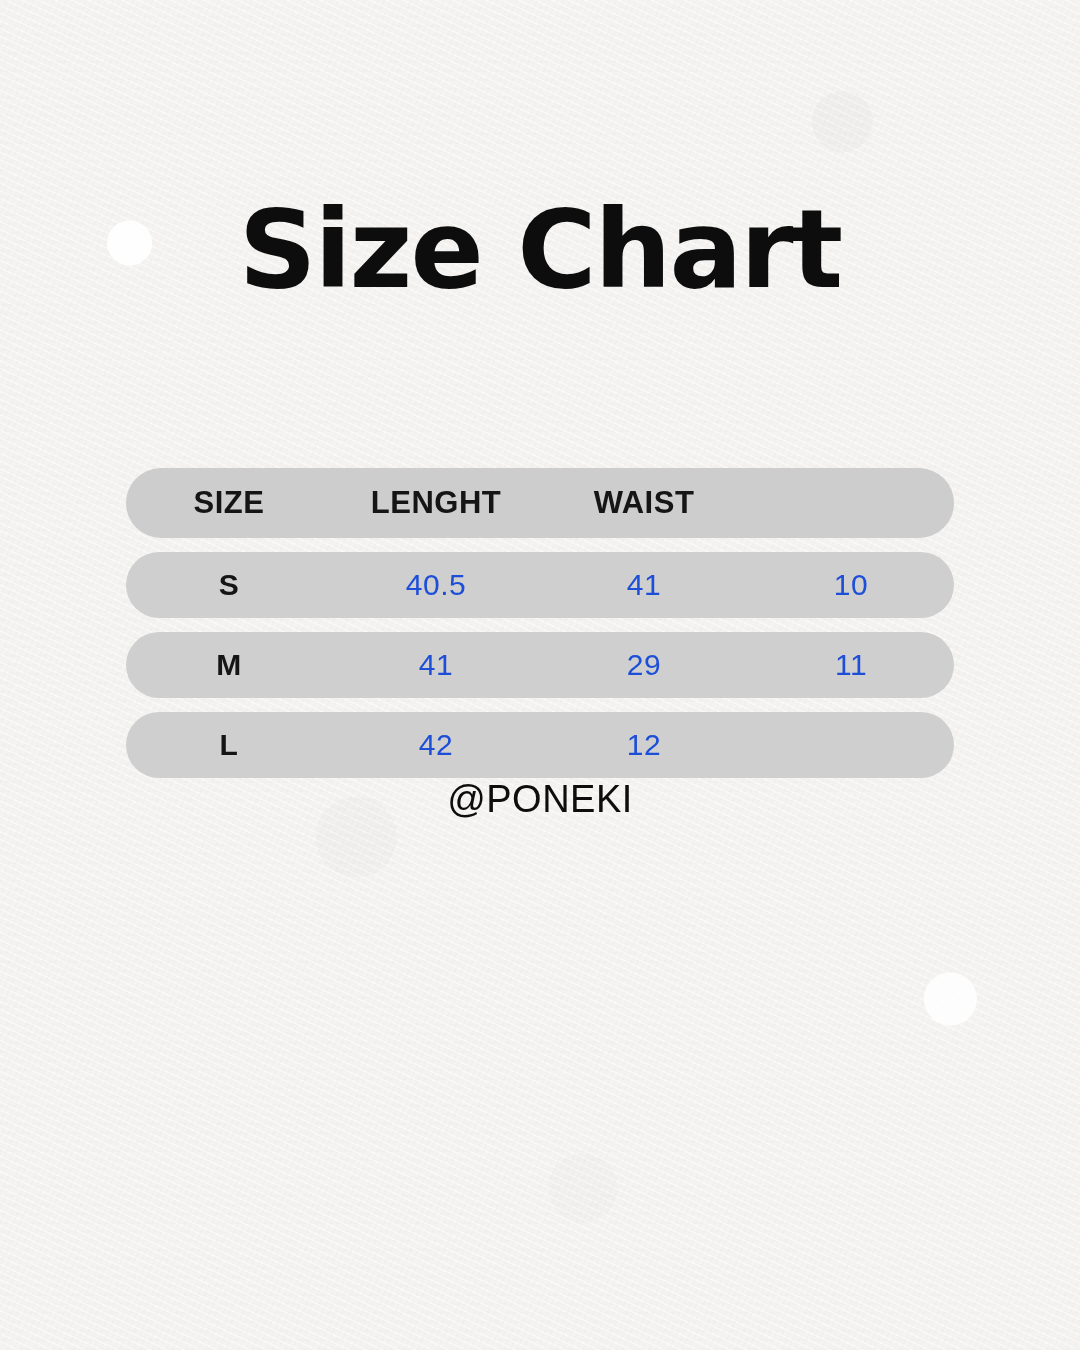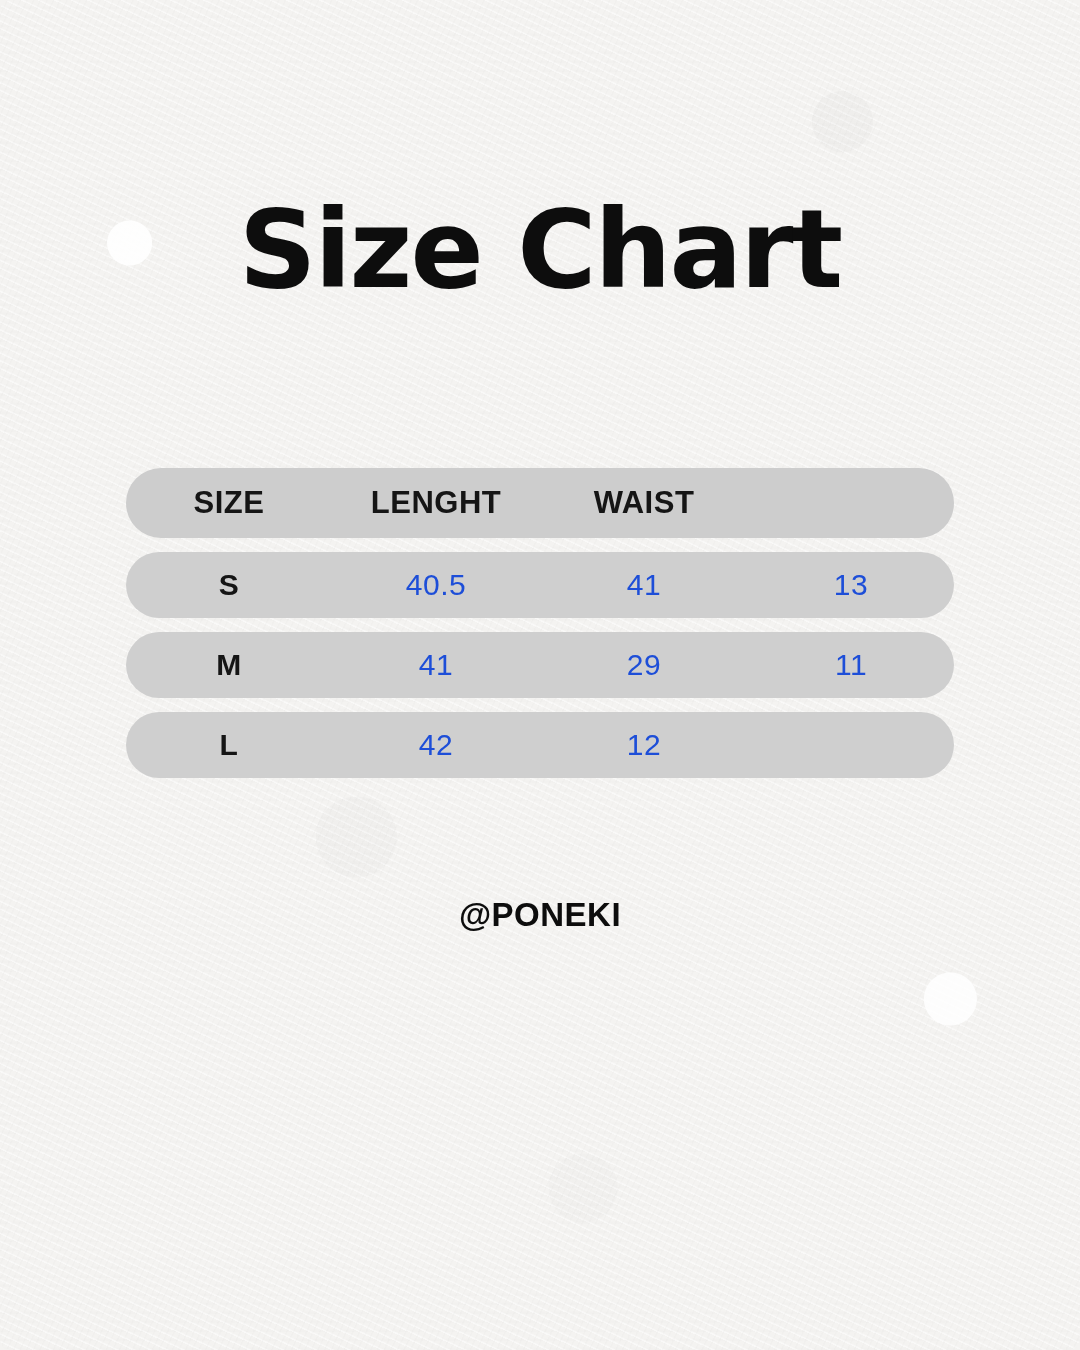--- a/index.html
+++ b/index.html
@@ -105,23 +105,22 @@
     margin-top: 140px;
     width: 800px;
     text-align: center;
     color: #1a1a1a;
     font-size: 30px;
     line-height: 1.45;
     letter-spacing: 0.2px;
   }
 
   .handle {
-    margin-top: 118px;
-    font-size: 33px;
-    font-weight: 700;
+    font-size: 38px;
+    font-weight: 400;
     color: #0d0d0d;
     letter-spacing: 0.5px;
   }
 </style>
 </head>
 <body>
 
 <div class="paper-texture"></div>
 
 <div class="page">
@@ -133,21 +132,21 @@
     <div class="row header">
       <div class="cell">SIZE</div>
       <div class="cell">LENGHT</div>
       <div class="cell">WAIST</div>
     </div>
 
     <div class="row">
       <div class="cell size-label">S</div>
       <div class="cell value">40.5</div>
       <div class="cell value">41</div>
-      <div class="cell value">13</div>
+      <div class="cell value">10</div>
     </div>
 
     <div class="row">
       <div class="cell size-label">M</div>
       <div class="cell value">41</div>
       <div class="cell value">29</div>
       <div class="cell value">11</div>
     </div>
 
     <div class="row">

